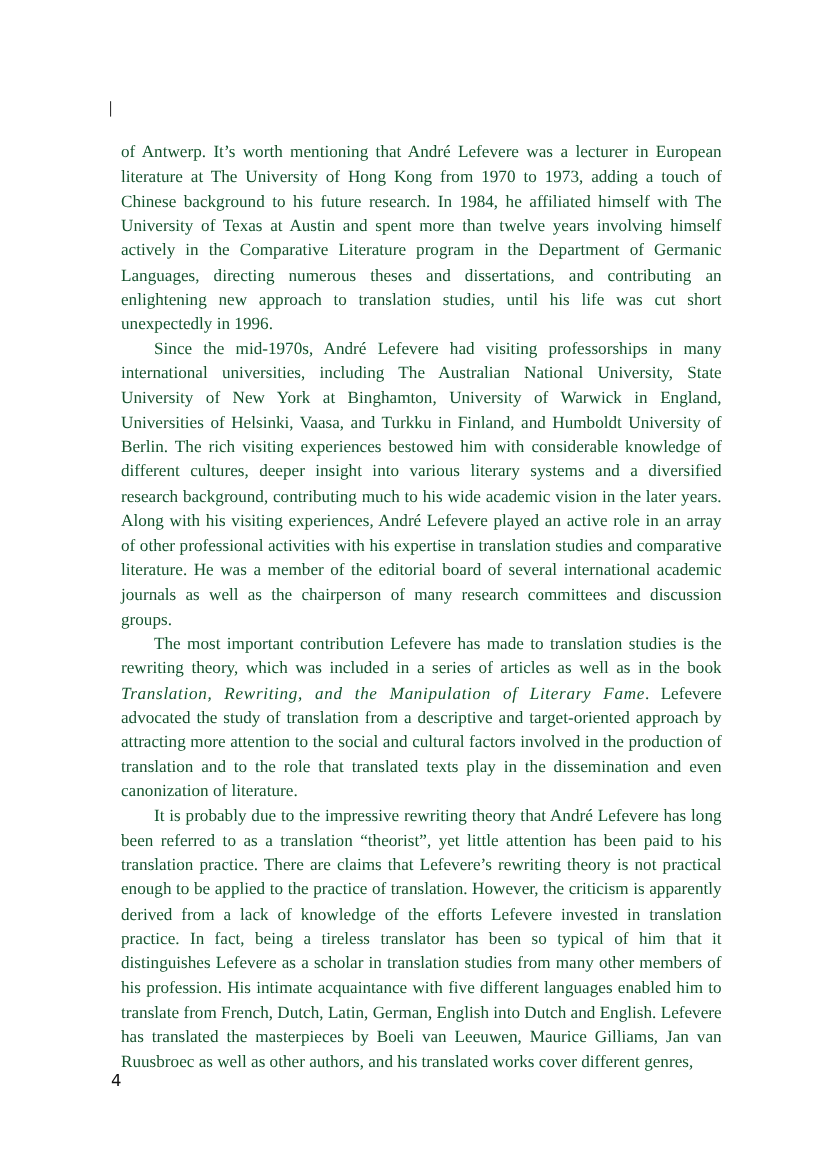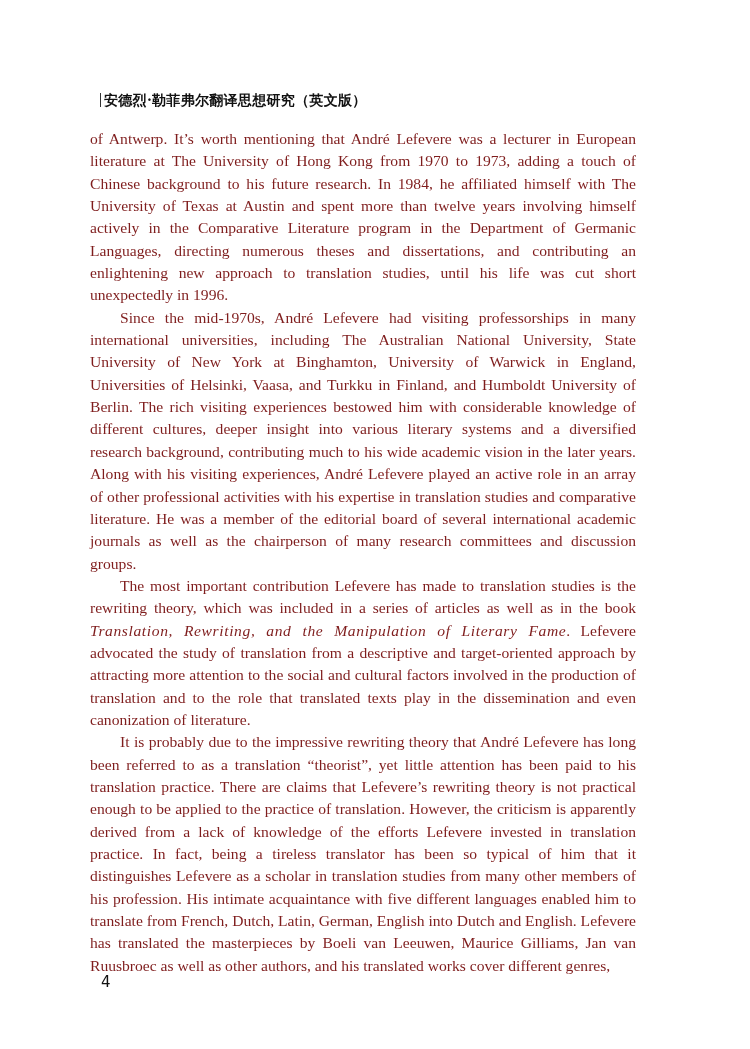--- a/index.html
+++ b/index.html
@@ -12,40 +12,40 @@
       position: absolute; left: 100px; top: 91px;
       font-family: "DejaVu Serif", serif; font-weight: bold;
       font-size: 14px; line-height: 18px; letter-spacing: 0.3px;
       color: #111;
     }
     .running-head .bar {
       display: inline-block; width: 1px; height: 14px; background: #333;
       vertical-align: -2px; margin-right: 3px;
     }
     .body-text {
-      position: absolute; left: 90px; top: 128px; width: 546px;
+      position: absolute; left: 110px; top: 128px; width: 546px;
       font-family: "Liberation Serif", serif; font-size: 15.6px;
-      line-height: 22.35px; text-align: justify; color: #7f1d1d;
+      line-height: 22.35px; text-align: justify; color: #14532d;
     }
     .body-text p { margin: 0; text-indent: 0; }
     .body-text p.indent { text-indent: 30px; }
     .body-text p.cont { text-indent: 0; }
     .body-text em { letter-spacing: 0.6px; }
     .page-number {
       position: absolute; left: 101px; top: 973px;
       font-family: "DejaVu Sans", sans-serif; font-size: 15px; line-height: 18px;
       color: #111;
     }
   </style>
 </head>
 <body>
 
 <div class="page">
   <div class="running-head">
-    <span class="bar"></span><span>安德烈·勒菲弗尔翻译思想研究（英文版）</span>
+    <span class="bar"></span>
   </div>
 
   <div class="body-text">
     <p class="cont">of Antwerp. It’s worth mentioning that André Lefevere was a lecturer in European literature at The University of Hong Kong from 1970 to 1973, adding a touch of Chinese background to his future research. In 1984, he affiliated himself with The University of Texas at Austin and spent more than twelve years involving himself actively in the Comparative Literature program in the Department of Germanic Languages, directing numerous theses and dissertations, and contributing an enlightening new approach to translation studies, until his life was cut short unexpectedly in 1996.</p>
     <p class="indent">Since the mid-1970s, André Lefevere had visiting professorships in many international universities, including The Australian National University, State University of New York at Binghamton, University of Warwick in England, Universities of Helsinki, Vaasa, and Turkku in Finland, and Humboldt University of Berlin. The rich visiting experiences bestowed him with considerable knowledge of different cultures, deeper insight into various literary systems and a diversified research background, contributing much to his wide academic vision in the later years. Along with his visiting experiences, André Lefevere played an active role in an array of other professional activities with his expertise in translation studies and comparative literature. He was a member of the editorial board of several international academic journals as well as the chairperson of many research committees and discussion groups.</p>
     <p class="indent"><span>The most important contribution Lefevere has made to translation studies is the rewriting theory, which was included in a series of articles as well as in the book </span><em>Translation, Rewriting, and the Manipulation of Literary Fame</em><span>. Lefevere advocated the study of translation from a descriptive and target-oriented approach by attracting more attention to the social and cultural factors involved in the production of translation and to the role that translated texts play in the dissemination and even canonization of literature.</span></p>
     <p class="indent">It is probably due to the impressive rewriting theory that André Lefevere has long been referred to as a translation “theorist”, yet little attention has been paid to his translation practice. There are claims that Lefevere’s rewriting theory is not practical enough to be applied to the practice of translation. However, the criticism is apparently derived from a lack of knowledge of the efforts Lefevere invested in translation practice. In fact, being a tireless translator has been so typical of him that it distinguishes Lefevere as a scholar in translation studies from many other members of his profession. His intimate acquaintance with five different languages enabled him to translate from French, Dutch, Latin, German, English into Dutch and English. Lefevere has translated the masterpieces by Boeli van Leeuwen, Maurice Gilliams, Jan van Ruusbroec as well as other authors, and his translated works cover different genres,</p>
   </div>
 
   <div class="page-number">4</div>

